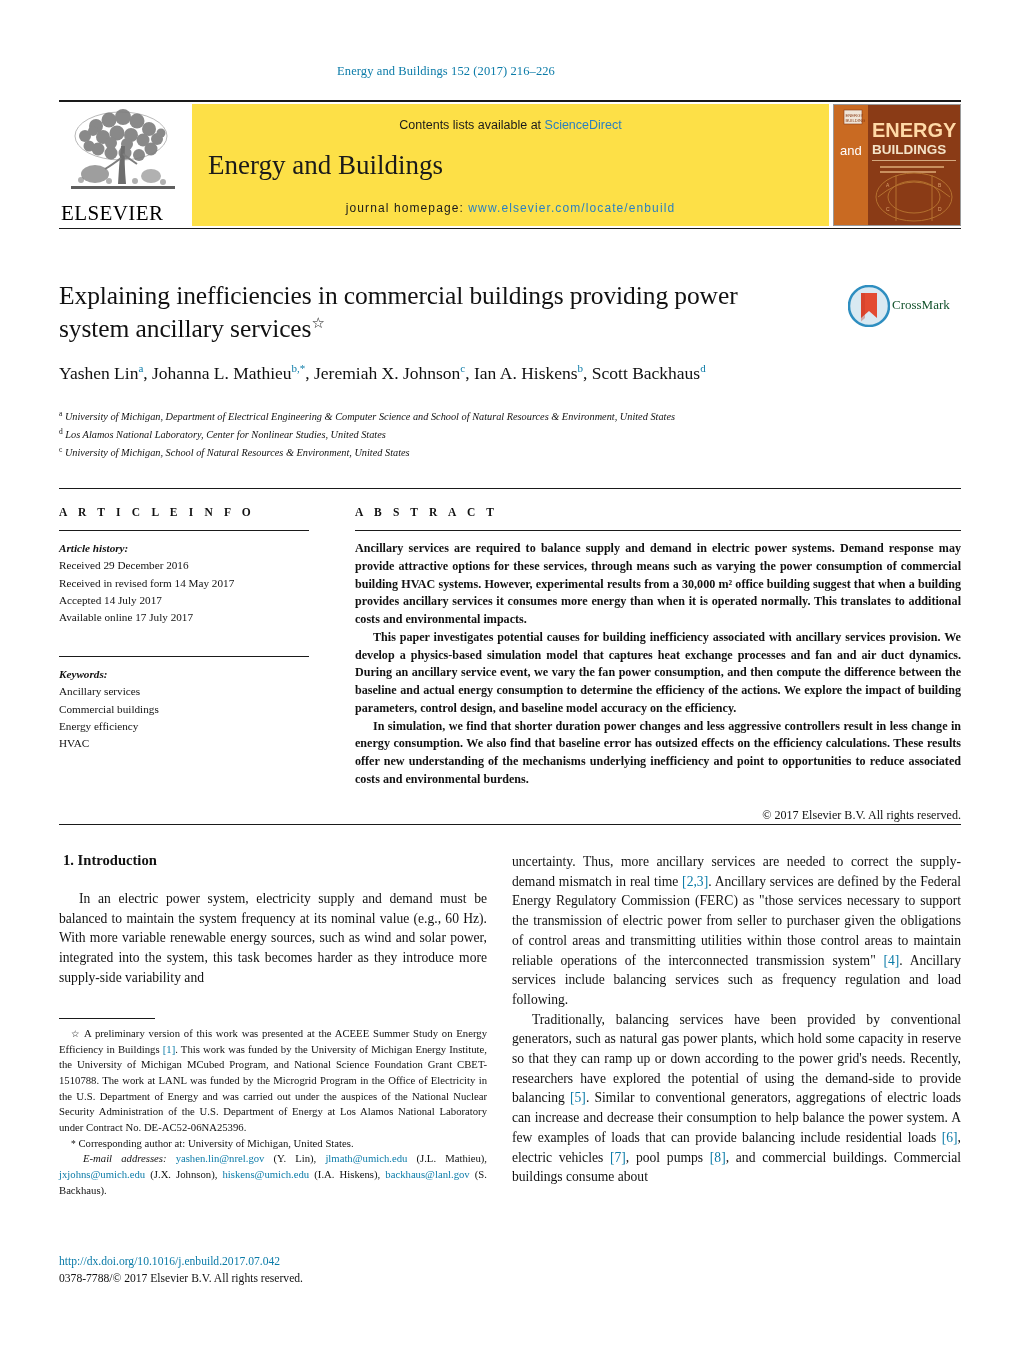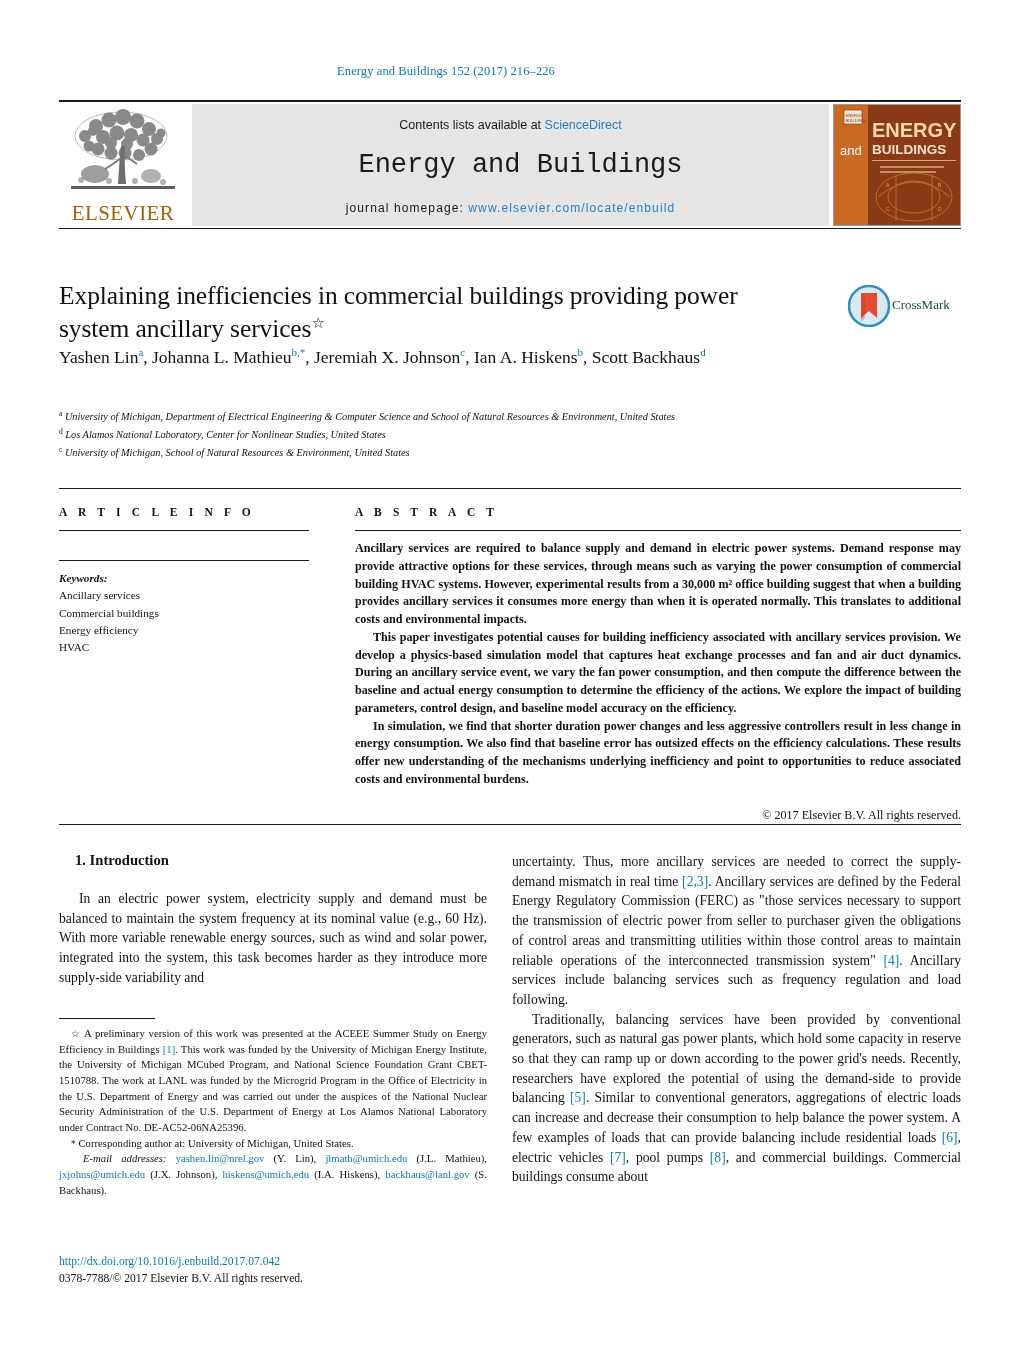--- a/index.html
+++ b/index.html
@@ -52,49 +52,49 @@
     position: absolute;
     left: 0; top: 0;
     width: 128px;
     height: 122px;
   }
   .tree-svg { position:absolute; left:6px; top:2px; }
   .elsevier-word {
     position: absolute;
     left: 2px; bottom: 0px;
     width: 124px;
-    text-align: center;
-    color: #a16207;
+    text-align: left;
+    color: #000000;
     font-family: "Liberation Serif", serif;
     font-size: 21px;
     letter-spacing: 0.4px;
   }
   .hdr-center {
     position: absolute;
     left: 133px; top: 0;
     width: 637px;
     height: 122px;
-    background: #e5e5e5;
+    background: #fde047;
   }
   .contents-line {
     position: absolute;
     left: 0; top: 14px;
     width: 100%;
     text-align: center;
     font-family: "Liberation Sans", sans-serif;
     font-size: 12.5px;
     color: #1a1a1a;
   }
   .contents-line .sd { color: #2a7fc0; }
   .journal-title {
     position: absolute;
-    left: 10px; top: 46px;
+    left: 16px; top: 46px;
     width: 100%;
-    text-align: center;
-    font-family: Liberation Mono, monospace;
+    text-align: left;
+    font-family: Liberation Serif, serif;
     font-size: 27px;
     color: #1a1a1a;
   }
   .homepage-line {
     position: absolute;
     left: 0; bottom: 11px;
     width: 100%;
     text-align: center;
     font-family: "Liberation Sans", sans-serif;
     font-size: 12px;
@@ -126,20 +126,21 @@
     font-family: "Liberation Serif", serif;
     font-size: 25.5px;
     line-height: 1.28;
     color: #111;
     margin: 0;
     font-weight: normal;
     letter-spacing: -0.1px;
   }
   .title-star { font-size: 15px; vertical-align: super; }
   .authors {
+    margin-top: 16px;
     font-family: "Liberation Serif", serif;
     font-size: 17.5px;
     line-height: 1.38;
     color: #111;
   }
   .authors sup { color: #0b7ba8; font-size: 11px; }
   .affils {
     position: absolute;
     left: 59px; top: 408px;
     width: 860px;
@@ -211,21 +212,21 @@
     width: 902px; height: 1px; background: #1a1a1a;
   }
 
   
   .body-left  { position: absolute; left: 59px;  top: 852px; width: 428px; }
   .body-right { position: absolute; left: 512px; top: 852px; width: 449px; }
   .h1 {
     font-family: "Liberation Serif", serif;
     font-size: 14.6px;
     font-weight: bold;
-    margin: 0 0 20px 16px;
+    margin: 0 0 20px 4px;
     color: #111;
   }
   .body-text {
     font-family: "Liberation Serif", serif;
     font-size: 13.6px;
     line-height: 1.45;
     text-align: justify;
     color: #111;
     margin: 0;
   }
@@ -377,20 +378,29 @@
       <path d="M13 8 h4 v25 l-4 3.5 z" fill="#c43a24" opacity="0.35"></path>
     </svg>
     <span class="crossmark-text">CrossMark</span>
   </div>
 
   <div class="rule-top-info"></div>
 
   <div class="col-info">
     <div class="sec-head">A R T I C L E   I N F O</div>
     <div class="thin-rule"></div>
+    <div class="info-body">
+      <div class="info-label">Article history:</div>
+      <div>
+          <div>Received 29 December 2016</div>
+          <div>Received in revised form 14 May 2017</div>
+          <div>Accepted 14 July 2017</div>
+          <div>Available online 17 July 2017</div>
+        </div>
+    </div>
     <div class="info-gap"></div>
     <div class="thin-rule"></div>
     <div class="info-body">
       <div class="info-label">Keywords:</div>
       <div>
           <div>Ancillary services</div>
           <div>Commercial buildings</div>
           <div>Energy efficiency</div>
           <div>HVAC</div>
         </div>

